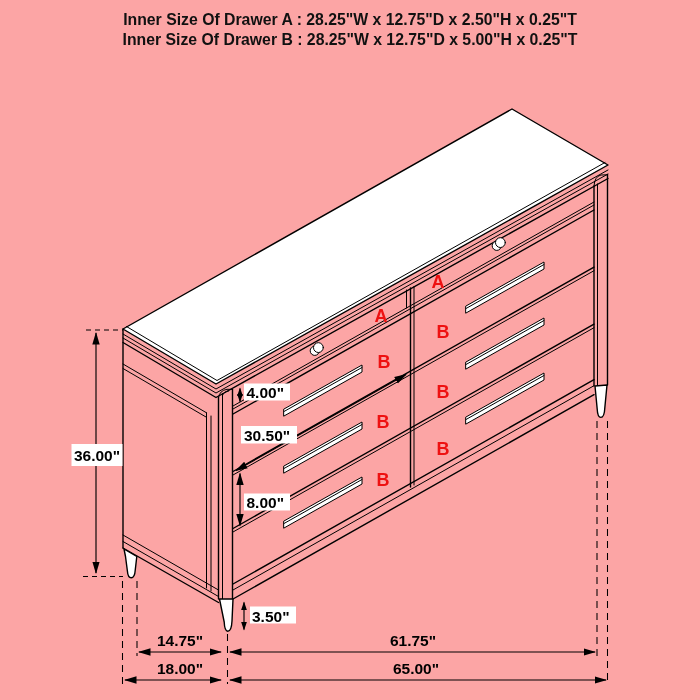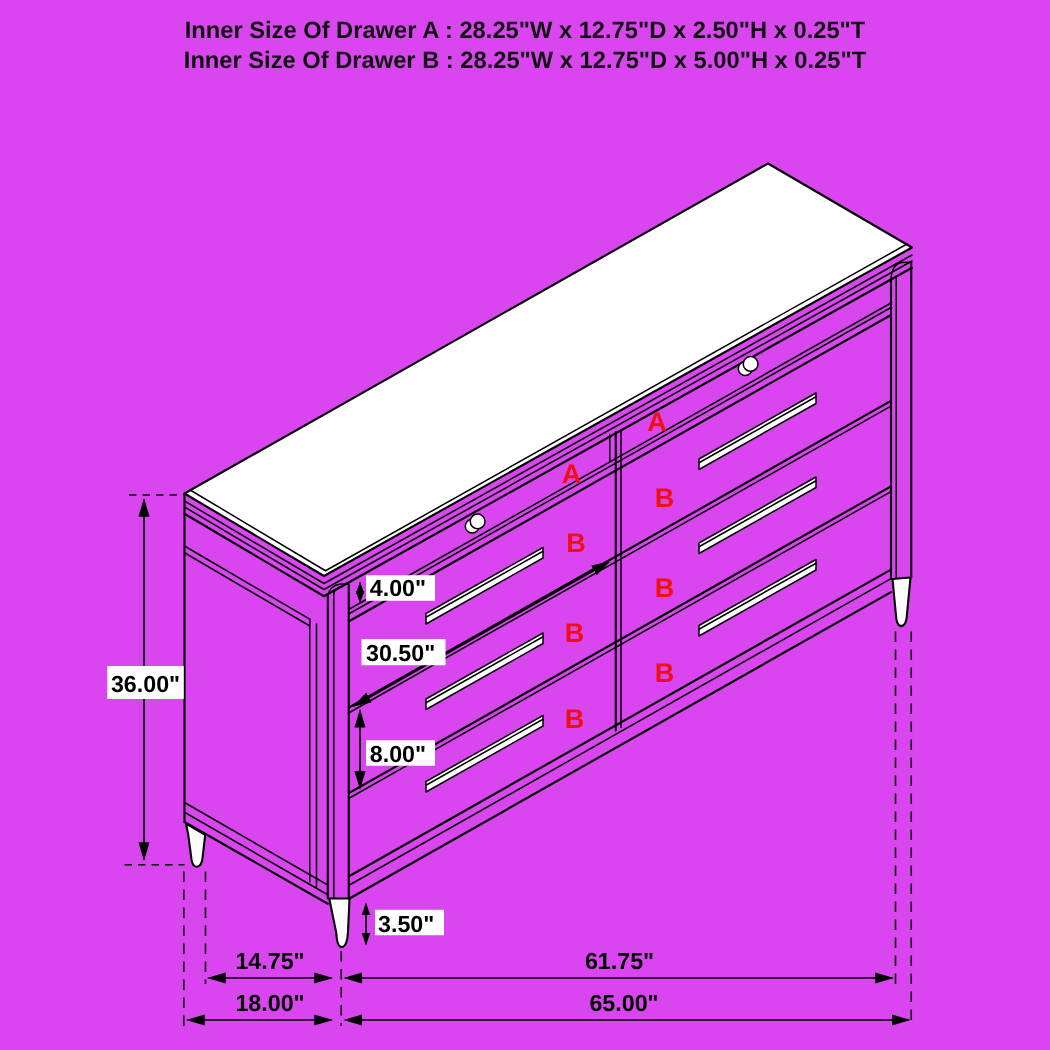--- a/index.html
+++ b/index.html
@@ -1,16 +1,16 @@
 <!DOCTYPE html>
 <html><head>
 <meta charset="utf-8">
 <style>
   html,body{margin:0;padding:0;background:#ffffff;}
-  .page{position:relative;width:700px;height:700px;background:#d946ef;overflow:hidden;}
+  .page{position:relative;width:700px;height:700px;background:#fca5a5;overflow:hidden;}
   svg{display:block;}
   svg text{font-family:"Liberation Sans","DejaVu Sans",sans-serif;font-weight:bold;}
   .t-head{font-size:15.8px;fill:#111111;}
   .t-dim{font-size:15.5px;fill:#000000;}
   .t-red{font-size:18px;}
   .ln{stroke:#000000;fill:none;stroke-width:1.4;stroke-linecap:round;stroke-linejoin:round;}
   .thin{stroke-width:1;}
   .fillw{fill:#ffffff;}
   .dim{stroke:#000000;fill:none;stroke-width:1.15;}
   .dash{stroke:#000000;fill:none;stroke-width:1.05;stroke-dasharray:7 5;}

